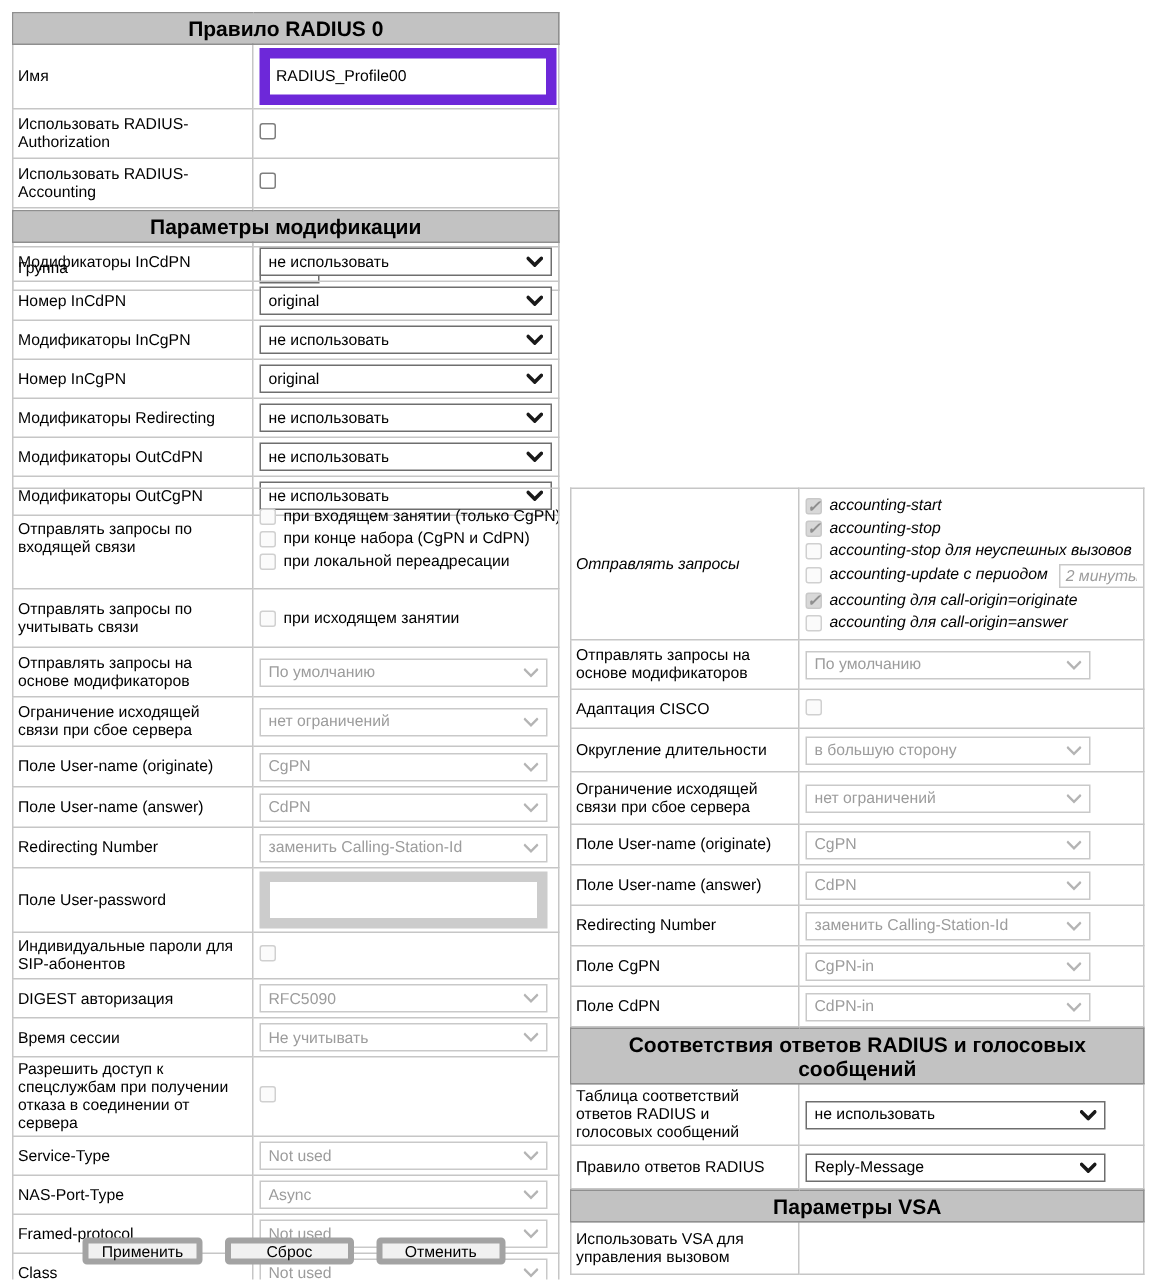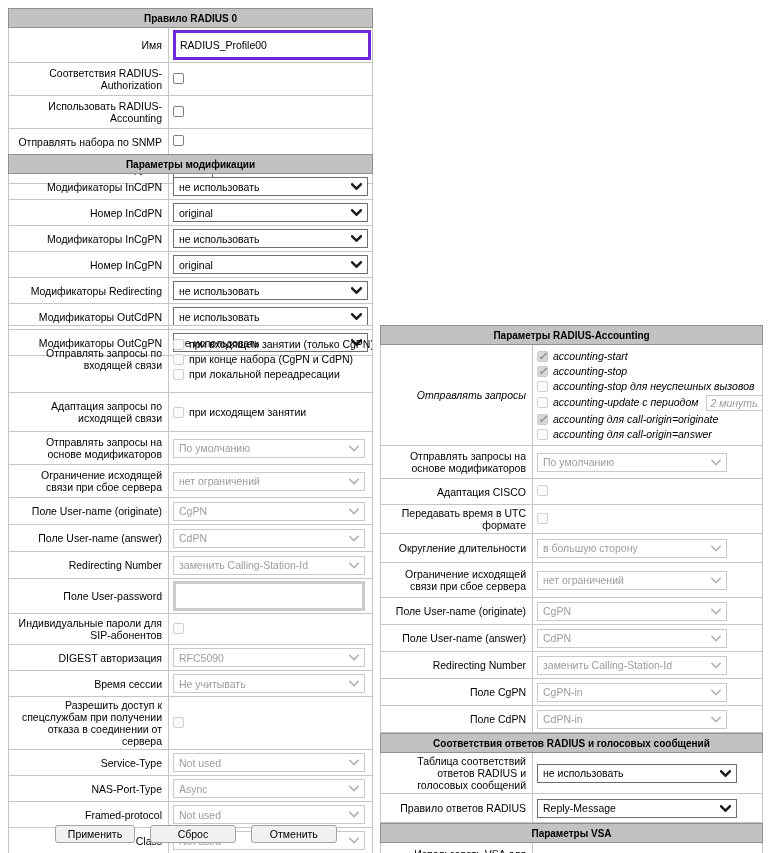--- a/index.html
+++ b/index.html
@@ -1,49 +1,49 @@
 <!DOCTYPE html>
 <html><head>
 <meta charset="utf-8">
 <style>
   html,body{margin:0;padding:0;background:#fff;}
   body{width:769px;height:853px;position:relative;font-family:"Liberation Sans",sans-serif;font-size:10.5px;color:#000;}
   .blk{position:absolute;}
   table{border-collapse:collapse;table-layout:fixed;}
-  th.hd{background:#c2c2c2;border:1px solid #8f8f8f;font-weight:bold;font-size:10px;height:14px;padding:2px;text-align:center;color:#000;}
+  th.hd{background:#c2c2c2;border:1px solid #8f8f8f;font-weight:bold;font-size:14px;height:14px;padding:2px;text-align:center;color:#000;}
   td{border:1px solid #c6c6c6;vertical-align:middle;overflow:hidden;}
   table{border:1px solid #8f8f8f;}
-  td.lbl{text-align:right;padding:2px 6px 2px 3px;line-height:12px;}
+  td.lbl{padding:2px 6px 2px 3px;line-height:12px;}
   td.val{padding:2px 4px;}
   
   .sel{display:inline-flex;align-items:center;justify-content:space-between;box-sizing:border-box;height:19px;padding:0 5px;background:#fff;border:1px solid #6e6e6e;color:#000;}
   .sel-txt{white-space:nowrap;overflow:hidden;}
   .chev{width:11px;height:7px;flex:none;margin-left:4px;color:#1a1a1a;}
   .chev path{stroke:currentColor;stroke-width:2.2;fill:none;stroke-linecap:square;}
   .sel.dis{border-color:#c9c9c9;color:#9c9c9c;}
   .sel.dis .chev{color:#b4b4b4;width:10px;}
   .sel.dis .chev path{stroke-width:1.6;}
   .w195{width:195px;} .w192{width:192px;} .w190{width:190px;} .w200{width:200px;} .w40{width:40px;}
   .sel-sm{width:70px;height:16px;padding:0 3px;margin-left:3px;}
   
-  .txt{box-sizing:border-box;height:20px;width:198px;border:3px solid #6d28d9;padding:12px 4px;font:10.5px "Liberation Sans",sans-serif;color:#000;background:#fff;}
+  .txt{box-sizing:border-box;height:20px;width:198px;border:7px solid #6d28d9;padding:12px 4px;font:10.5px "Liberation Sans",sans-serif;color:#000;background:#fff;}
   .txt.dis{border-color:#cccccc;height:18px;width:192px;}
   
   .cb{width:11px;height:11px;box-sizing:border-box;border:1px solid #7f7f7f;border-radius:2px;background:#fff;display:inline-block;flex:none;position:relative;}
   .cb.dis{border-color:#d0d0d0;background:#fbfbfb;}
   .cb.checked{background:#d8d8d8;border-color:#c9c9c9;}
   .cb.checked::after{content:"\2713";position:absolute;left:0;top:-2px;font-size:11px;font-weight:bold;color:#8f8f8f;}
   .cb-line{display:flex;align-items:center;gap:5px;margin:2px 0;white-space:nowrap;}
   .cb-txt{line-height:13px;}
   
   tr.h21 td{height:21px;} tr.h22 td{height:22px;} tr.h24 td{height:24px;} tr.h26 td{height:26px;}
   tr.h27 td{height:27px;} tr.h28 td{height:28px;} tr.h30 td{height:30px;} tr.h34 td{height:34px;}
   tr.h62 td{height:62px;} tr.h96 td{height:96px;font-style:italic;}
   
-  .btn{box-sizing:border-box;height:18px;background:#f1f1f1;border:1px solid #a3a3a3;border-radius:3px;font:10.5px "Liberation Sans",sans-serif;color:#000;padding:0;}
+  .btn{box-sizing:border-box;height:18px;background:#f1f1f1;border:4px solid #a3a3a3;border-radius:3px;font:10.5px "Liberation Sans",sans-serif;color:#000;padding:0;}
   .btn.w80{width:80px;} .btn.w86{width:86px;}
   #b-btns .btn{margin-right:12px;}
 </style>
 </head>
 <body>
 
 <div class="blk" style="left:8px;top:8px;">
 <table style="width:364px;">
   <colgroup>
         <col style="width:160px">
@@ -51,21 +51,21 @@
       </colgroup>
   <tbody>
         <tr>
           <th class="hd" colspan="2">Правило RADIUS 0</th>
         </tr>
   <tr class="h27">
     <td class="lbl">Имя</td>
     <td class="val"><input class="txt" value="RADIUS_Profile00" style=""></td>
   </tr>
   <tr class="h28">
-    <td class="lbl">Соответствия RADIUS-Authorization</td>
+    <td class="lbl">Использовать RADIUS-Authorization</td>
     <td class="val"><span class="cb"></span></td>
   </tr>
   <tr class="h28">
     <td class="lbl">Использовать RADIUS-Accounting</td>
     <td class="val"><span class="cb"></span></td>
   </tr>
   <tr class="h21">
     <td class="lbl">Отправлять набора по SNMP</td>
     <td class="val"><span class="cb"></span></td>
   </tr>
@@ -75,21 +75,21 @@
               <span class="sel-txt">0</span>
               <svg class="chev" viewBox="0 0 10 6">
                 <path d="M1 1 L5 5 L9 1"></path>
               </svg>
             </span></td>
   </tr>
 </tbody>
     </table>
 </div>
 
-<div class="blk" style="left:8px;top:154px;">
+<div class="blk" style="left:8px;top:140px;">
 <table style="width:364px;">
   <colgroup>
         <col style="width:160px">
         <col style="width:204px">
       </colgroup>
   <tbody>
         <tr>
           <th class="hd" colspan="2">Параметры модификации</th>
         </tr>
   <tr class="h21">
@@ -177,21 +177,21 @@
               <span class="cb dis"></span>
               <span class="cb-txt">при конце набора (CgPN и CdPN)</span>
             </label>
       <label class="cb-line">
               <span class="cb dis"></span>
               <span class="cb-txt">при локальной переадресации</span>
             </label>
     </td>
   </tr>
   <tr class="h34">
-    <td class="lbl">Адаптация запросы по исходящей связи</td>
+    <td class="lbl">Отправлять запросы по учитывать связи</td>
     <td class="val">
       <label class="cb-line">
               <span class="cb dis"></span>
               <span class="cb-txt">при исходящем занятии</span>
             </label>
     </td>
   </tr>
   <tr class="h28">
     <td class="lbl">Отправлять запросы на основе модификаторов</td>
     <td class="val"><span class="sel dis w192">
@@ -307,23 +307,20 @@
     </table>
 </div>
 
 <div class="blk" style="left:380px;top:325px;">
 <table style="width:382px;">
   <colgroup>
         <col style="width:152px">
         <col style="width:230px">
       </colgroup>
   <tbody>
-        <tr>
-          <th class="hd" colspan="2">Параметры RADIUS-Accounting</th>
-        </tr>
   <tr class="h96">
     <td class="lbl">Отправлять запросы</td>
     <td class="val">
       <label class="cb-line">
               <span class="cb dis checked"></span>
               <span class="cb-txt">accounting-start</span>
             </label>
       <label class="cb-line">
               <span class="cb dis checked"></span>
               <span class="cb-txt">accounting-stop</span>
@@ -358,24 +355,20 @@
               <span class="sel-txt">По умолчанию</span>
               <svg class="chev" viewBox="0 0 10 6">
                 <path d="M1 1 L5 5 L9 1"></path>
               </svg>
             </span></td>
   </tr>
   <tr class="h21">
     <td class="lbl">Адаптация CISCO</td>
     <td class="val"><span class="cb dis"></span></td>
   </tr>
-  <tr class="h21">
-    <td class="lbl">Передавать время в UTC формате</td>
-    <td class="val"><span class="cb dis"></span></td>
-  </tr>
   <tr class="h24">
     <td class="lbl">Округление длительности</td>
     <td class="val"><span class="sel dis w190">
               <span class="sel-txt">в большую сторону</span>
               <svg class="chev" viewBox="0 0 10 6">
                 <path d="M1 1 L5 5 L9 1"></path>
               </svg>
             </span></td>
   </tr>
   <tr class="h30">

